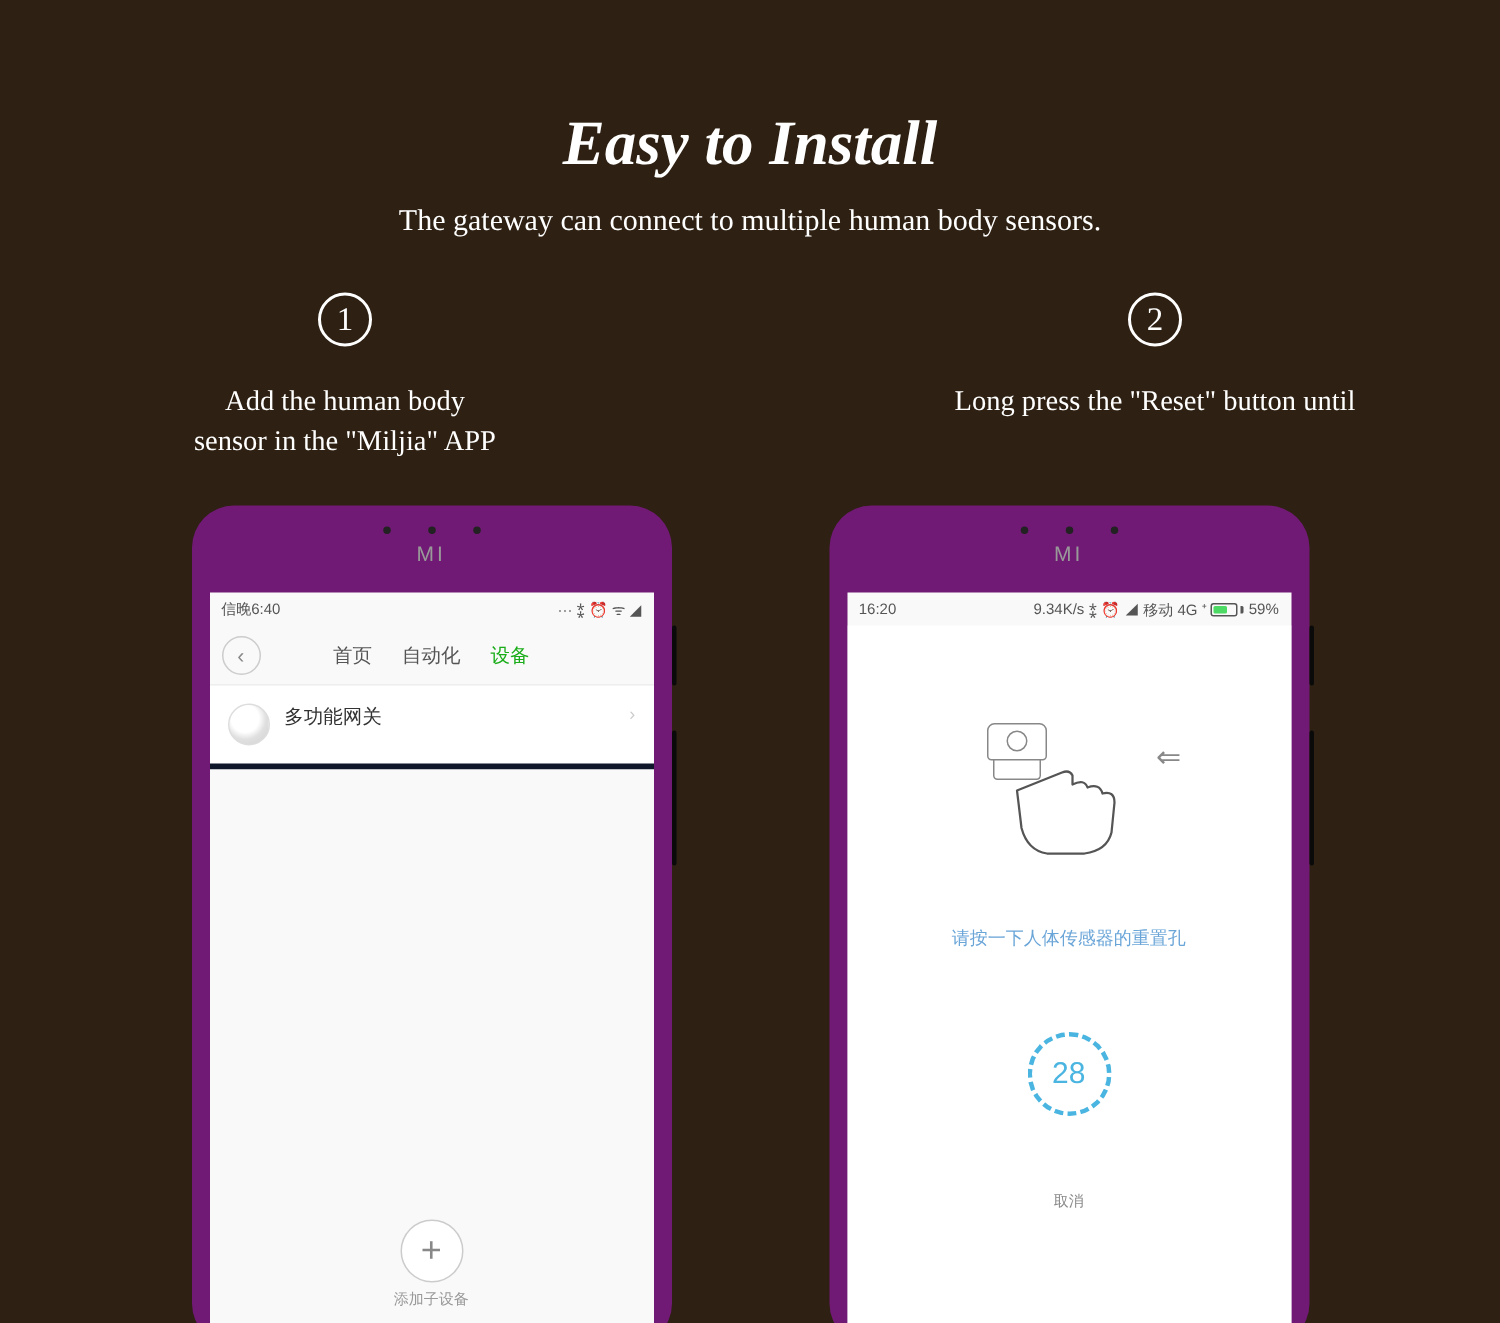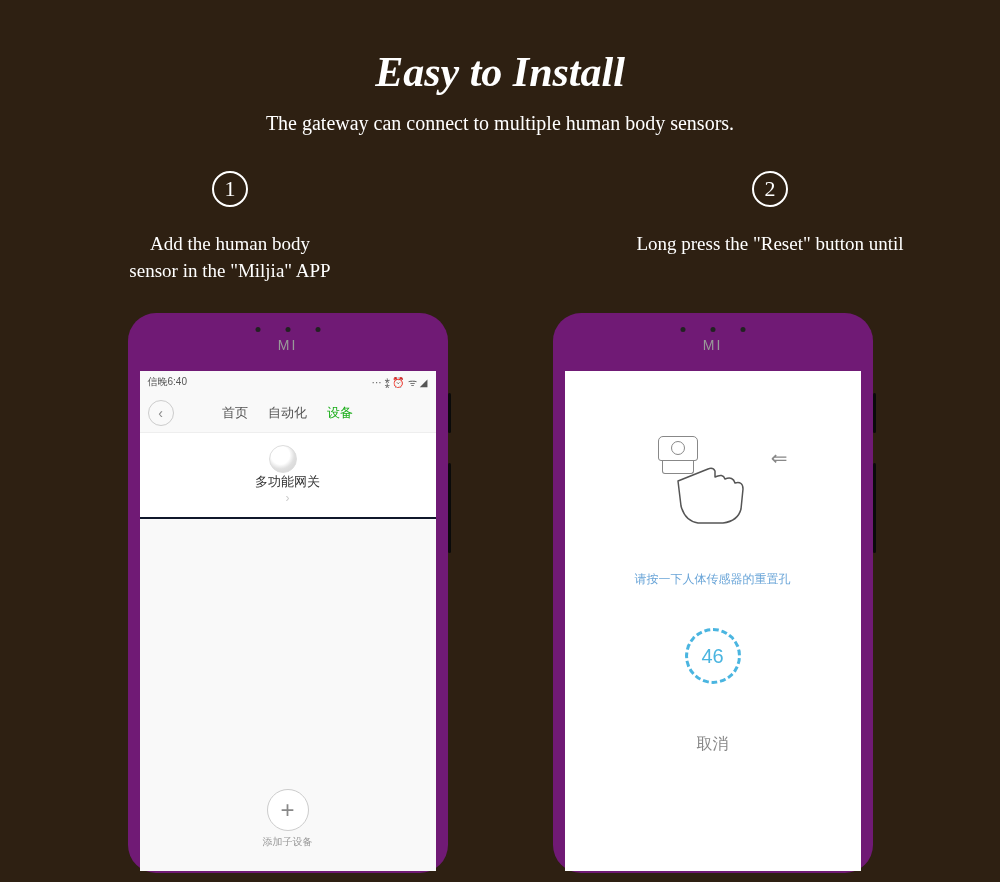--- a/index.html
+++ b/index.html
@@ -7,20 +7,21 @@
     width: 1000px;
     height: 882px;
     background: #2e2012;
     font-family: Georgia, 'Times New Roman', serif;
     color: #fff;
     overflow: hidden;
   }
   .header {
     text-align: center;
     padding-top: 48px;
+    margin-top: 24px;
   }
   .title {
     font-size: 42px;
     font-weight: bold;
     font-style: italic;
     margin-bottom: 16px;
   }
   .subtitle {
     font-size: 20px;
     font-weight: normal;
@@ -151,25 +152,24 @@
     left: 50%;
     transform: translateX(-50%);
     display: flex;
     gap: 20px;
     font-size: 13px;
     color: #555;
   }
   .nav-tab.active { color: #1aad19; }
   .list-item {
     display: flex;
-    align-items: center;
+    align-items: flex-start;
     padding: 12px 12px;
-    border-bottom: 2px solid #0f172a;
+    border-bottom: 4px solid #0f172a;
     background: #fff;
-    flex-direction: column;
   }
   .gateway-icon {
     width: 28px; height: 28px;
     border-radius: 50%;
     background: radial-gradient(circle at 40% 35%, #fff 0 40%, #e0e0e0 60%, #d0d0d0 100%);
     margin-right: 10px;
     border: 1px solid #ddd;
   }
   .list-label { flex: 1; font-size: 13px; color: #333; }
   .chevron { color: #ccc; font-size: 12px; }
@@ -243,33 +243,33 @@
   .hand {
     position: absolute;
     left: 35px;
     top: 40px;
     width: 90px;
     height: 70px;
   }
   .instruction-text {
     font-size: 12px;
     color: #6aa5d8;
-    margin-bottom: 40px;
+    margin-bottom: 54px;
   }
   .countdown {
     width: 56px; height: 56px;
     border: 3px dashed #4ab5e0;
     border-radius: 50%;
     display: flex; align-items: center; justify-content: center;
     font-size: 20px;
     color: #4ab5e0;
     margin-bottom: 50px;
   }
   .cancel-text {
-    font-size: 16px;
+    font-size: 10px;
     color: #888;
     padding-bottom: 20px;
   }
   .battery {
     display: inline-flex;
     align-items: center;
     gap: 2px;
   }
   .battery-body {
     width: 18px; height: 9px;
@@ -345,31 +345,45 @@
   <div class="phone">
     <div class="phone-sensors">
         <div class="sensor-dot"></div>
         <div class="sensor-dot"></div>
         <div class="sensor-dot"></div>
       </div>
     <div class="phone-brand">MI</div>
     <div class="phone-btn-top"></div>
     <div class="phone-btn-vol"></div>
     <div class="screen">
+      <div class="status-bar">
+        <span>16:20</span>
+        <span class="status-icons">
+          <span>9.34K/s</span>
+          <span>⁑ ⏰ ◢ 移动 4G ⁺</span>
+          <span class="battery">
+            <span class="battery-body">
+                <div class="battery-fill" style="width:59%"></div>
+              </span>
+            <span class="battery-tip"></span>
+          </span>
+          <span>59%</span>
+        </span>
+      </div>
       <div class="screen2-body">
         <div class="sensor-diagram">
           <div class="sensor-device">
             <div class="top"></div>
             <div class="lens"></div>
             <div class="base"></div>
           </div>
           <div class="arrow-left">⇐</div>
           <svg class="hand" viewBox="0 0 90 70">
             <path d="M 5 20 L 35 8 Q 40 6 42 10 L 42 16 Q 50 12 52 18 Q 60 15 62 22 Q 70 20 70 28 L 68 48 Q 65 60 50 62 L 25 62 Q 12 60 8 45 Z" fill="none" stroke="#555" stroke-width="1.5" stroke-linejoin="round"></path>
           </svg>
         </div>
         <div class="instruction-text">请按一下人体传感器的重置孔</div>
-        <div class="countdown">46</div>
+        <div class="countdown">28</div>
         <div class="cancel-text">取消</div>
       </div>
     </div>
   </div>
 </div>
 
 </body></html>

